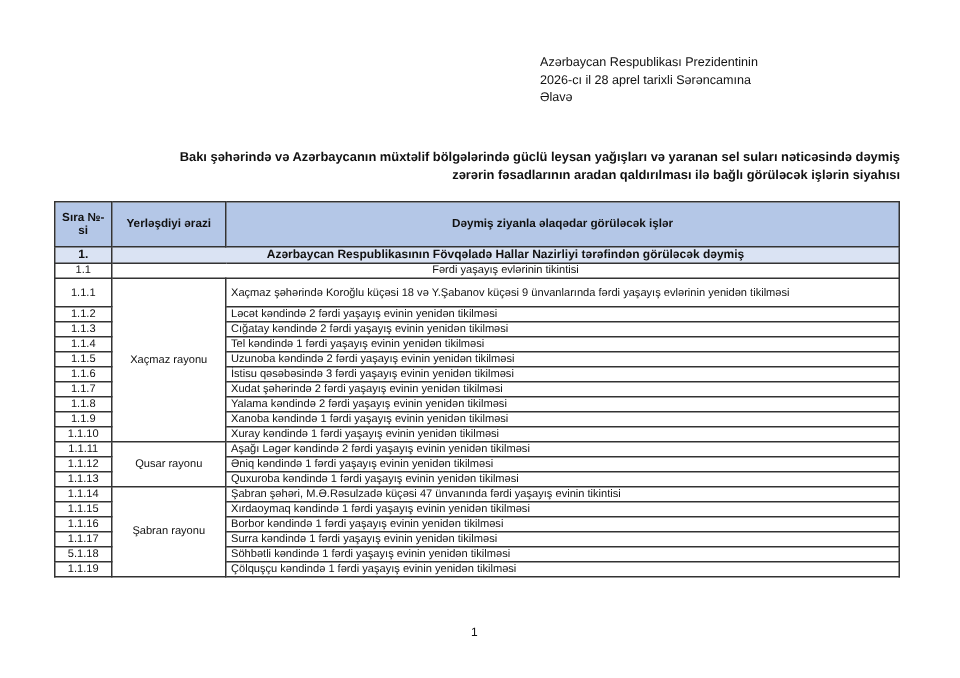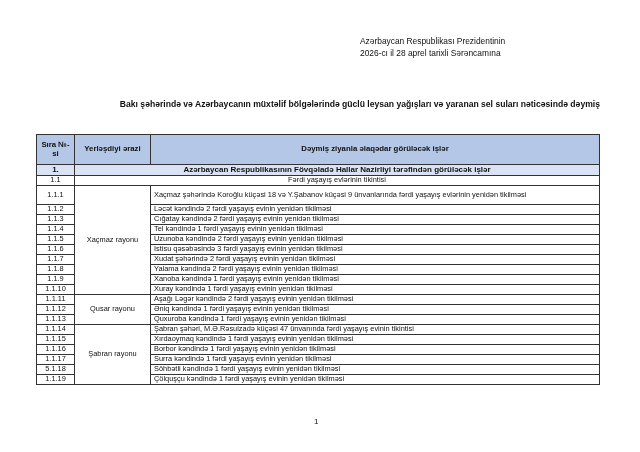--- a/index.html
+++ b/index.html
@@ -20,43 +20,45 @@
   td.area { text-align:center; }
   td.sub-center { text-align:center; }
   .page-num { position:absolute; top:417px; left:314px; font-size:8px; }
 </style>
 </head>
 <body>
 
 <div class="annex">
   <div>Azərbaycan Respublikası Prezidentinin</div>
   <div>2026-cı il 28 aprel tarixli Sərəncamına</div>
+  <div>Əlavə</div>
 </div>
 
 <div class="doc-title">
   <div>Bakı şəhərində və Azərbaycanın müxtəlif bölgələrində güclü leysan yağışları və yaranan sel suları nəticəsində dəymiş</div>
+  <div>zərərin fəsadlarının aradan qaldırılması ilə bağlı görüləcək işlərin siyahısı</div>
 </div>
 
 <table class="main">
   <colgroup>
     <col style="width:38px">
     <col style="width:76px">
     <col>
   </colgroup>
   <thead>
     <tr>
       <th class="c1">Sıra №-si</th>
       <th class="c1">Yerləşdiyi ərazi</th>
       <th class="c3">Dəymiş ziyanla əlaqədar görüləcək işlər</th>
     </tr>
   </thead>
   <tbody id="tbody">
     <tr class="section">
       <td class="num">1.</td>
-      <td colspan="2" class="sub-center">Azərbaycan Respublikasının Fövqəladə Hallar Nazirliyi  tərəfindən görüləcək işlər</td>
+      <td colspan="2" class="sub-center">Azərbaycan Respublikasının Fövqəladə Hallar Nazirliyi  tərəfindən görüləcək dəymiş</td>
     </tr>
     <tr>
       <td class="num">1.1</td>
       <td colspan="2" class="sub-center">Fərdi yaşayış evlərinin tikintisi</td>
     </tr>
 
     <tr>
       <td class="num" style="height:18px">1.1.1</td>
       <td rowspan="10" class="area">Xaçmaz rayonu</td>
       <td>Xaçmaz şəhərində Koroğlu küçəsi 18 və Y.Şabanov küçəsi 9 ünvanlarında fərdi yaşayış evlərinin yenidən tikilməsi</td>

